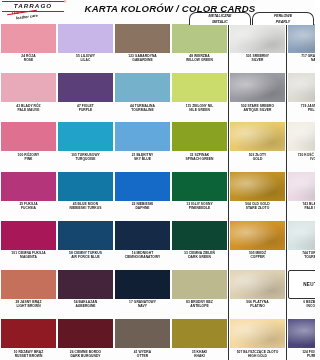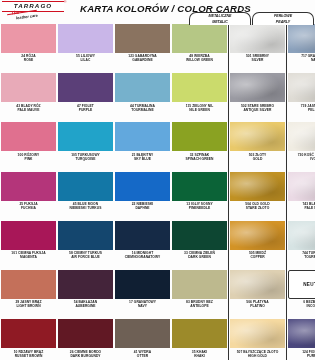--- a/index.html
+++ b/index.html
@@ -58,21 +58,21 @@
     white-space:nowrap;
   }
   .logo-slash{
     position:absolute;left:5px;top:12px;
     width:30px;height:1.4px;background:#d01020;
     transform:rotate(-9deg);
   }
   .main-title{
     position:absolute;left:80px;top:3px;
     width:180px;
-    text-align:left;
+    text-align:center;
     font-size:9.6px;
     font-weight:bold;
     font-style:italic;
     color:#111;
     letter-spacing:.2px;
     white-space:nowrap;
   }
 
   
   .grouptab{

